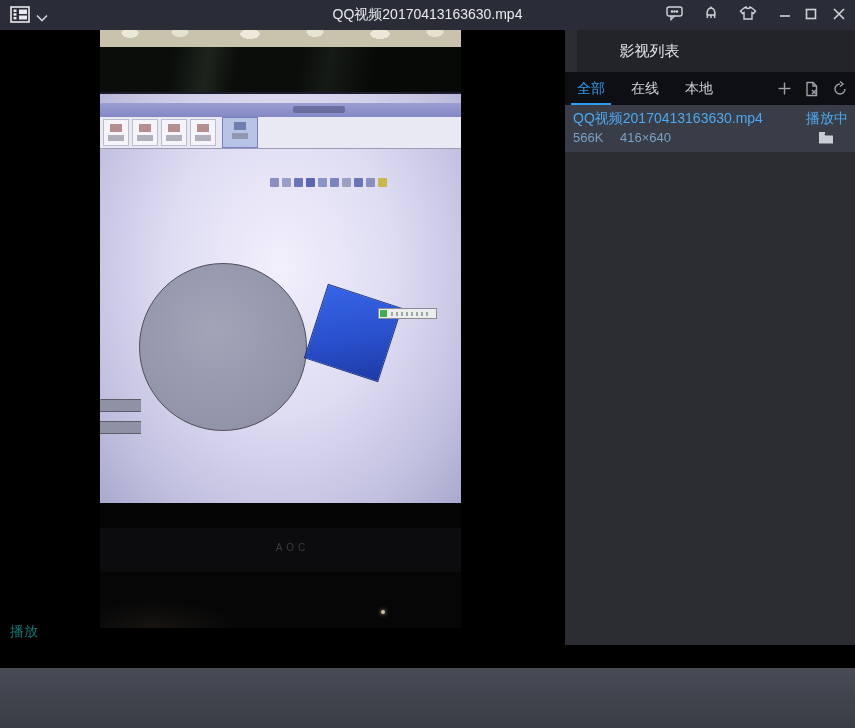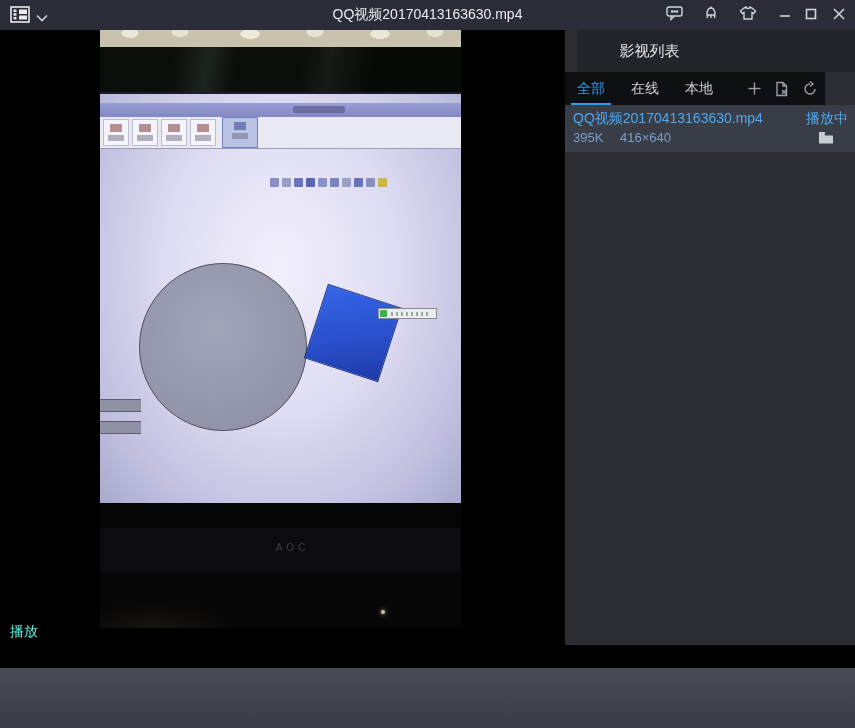--- a/index.html
+++ b/index.html
@@ -72,40 +72,40 @@
   .desk-dot { position:absolute; left:281px; top:38px; width:4px; height:4px;
     border-radius:50%; background:#cdbfa6; box-shadow:0 0 4px #cdbfa6; }
   
   .sidebar { position:absolute; left:565px; top:30px; width:290px; height:615px; background:#2b2d33; }
   .side-tabs { position:absolute; left:0; top:0; width:292px; height:42px;
     background:#222429; display:flex;margin-left:12px; }
   .side-tab { width:145px; display:flex; align-items:center; justify-content:center;
     font-size:15px; color:#e4e6ea; cursor:pointer; position:relative; }
   .side-tab.active { color:#2e9cf0; }
   .side-tab.active::after { content:""; position:absolute; left:0; bottom:0; width:100%; height:2px; background:#2e9cf0; }
-  .subtabs { position:absolute; left:0; top:42px; width:260px; height:33px;
+  .subtabs { position:absolute; left:0; top:42px; width:290px; height:33px;
     background:#0d0f13; display:flex; align-items:center; }
   .subtab { font-size:14px; color:#cfd3d9; margin-left:22px; cursor:pointer;
     position:relative; padding:6px 2px; }
   .subtab:first-child { margin-left:10px; }
   .subtab.active { color:#2e9cf0; }
   .subtab.active::after { content:""; position:absolute; left:-4px; bottom:-1px; width:calc(100% + 8px); height:2px; background:#2e9cf0; }
   .subtab-icons { position:absolute; right:6px; top:0; height:33px; display:flex; align-items:center; gap:10px; }
   .subtab-icons .sicon { width:18px; height:18px; display:flex; align-items:center; justify-content:center; cursor:pointer; }
   .subtab-icons svg { stroke:#9ba0a9; fill:none; stroke-width:1.4; }
   .pl-item { position:absolute; left:0; top:75px; width:290px; height:47px;
     background:#383d48; cursor:pointer; }
   .pl-title { position:absolute; left:8px; top:5px; width:200px; font-size:14px; color:#4fa8ee;
     white-space:nowrap; overflow:hidden; }
   .pl-status { position:absolute; right:7px; top:5px; font-size:14px; color:#4fa8ee; }
   .pl-size { position:absolute; left:8px; top:25px; font-size:13px; color:#7d9fc6; }
   .pl-res { position:absolute; left:55px; top:25px; font-size:13px; color:#7d9fc6; }
   .pl-folder { position:absolute; right:20px; top:26px; cursor:pointer; }
   
-  .state-label { position:absolute; left:10px; top:623px; color:#5eead4; font-size:14px; }
+  .state-label { position:absolute; left:10px; top:623px; color:#0f766e; font-size:14px; }
   .seekrow { position:absolute; left:0; top:645px; width:855px; height:23px; background:#0b0c10; }
   .rw { position:absolute; left:9px; top:4px; cursor:pointer; }
   .time { position:absolute; top:4px; font-size:13px; color:#b7bbc2; }
   .time.cur { left:36px; }
   .time.tot { left:466px; }
   .track { position:absolute; left:86px; top:9px; width:374px; height:4px; background:#4b4e54; cursor:pointer; }
   .fill { position:absolute; left:0; top:0; height:100%; background:#1e8fe6; }
   .ff { position:absolute; left:518px; top:4px; cursor:pointer; }
   .stopbtn { position:absolute; left:544px; top:5px; width:12px; height:12px;
     background:#fff; border-radius:2px; cursor:pointer; }
@@ -299,21 +299,21 @@
           <svg width="16" height="16" viewBox="0 0 16 16">
             <path d="M13 8 A5 5 0 1 1 8 3"></path>
               <polyline points="8,0.5 11,3 8,5.5"></polyline>
           </svg>
         </span>
       </div>
     </div>
     <div class="pl-item">
       <div class="pl-title">QQ视频20170413163630.mp4</div>
       <div class="pl-status">播放中</div>
-      <div class="pl-size">395K</div>
+      <div class="pl-size">566K</div>
       <div class="pl-res">416×640</div>
       <div class="pl-folder">
         <svg width="17" height="14" viewBox="0 0 17 14">
           <path d="M1 3 L6 3 L7.5 4.5 L15 4.5 L15 12.5 L1 12.5 Z" fill="#c9cdd4"></path>
           <rect x="1" y="1" width="6" height="2" fill="#c9cdd4"></rect>
         </svg>
       </div>
     </div>
   </div>
 

